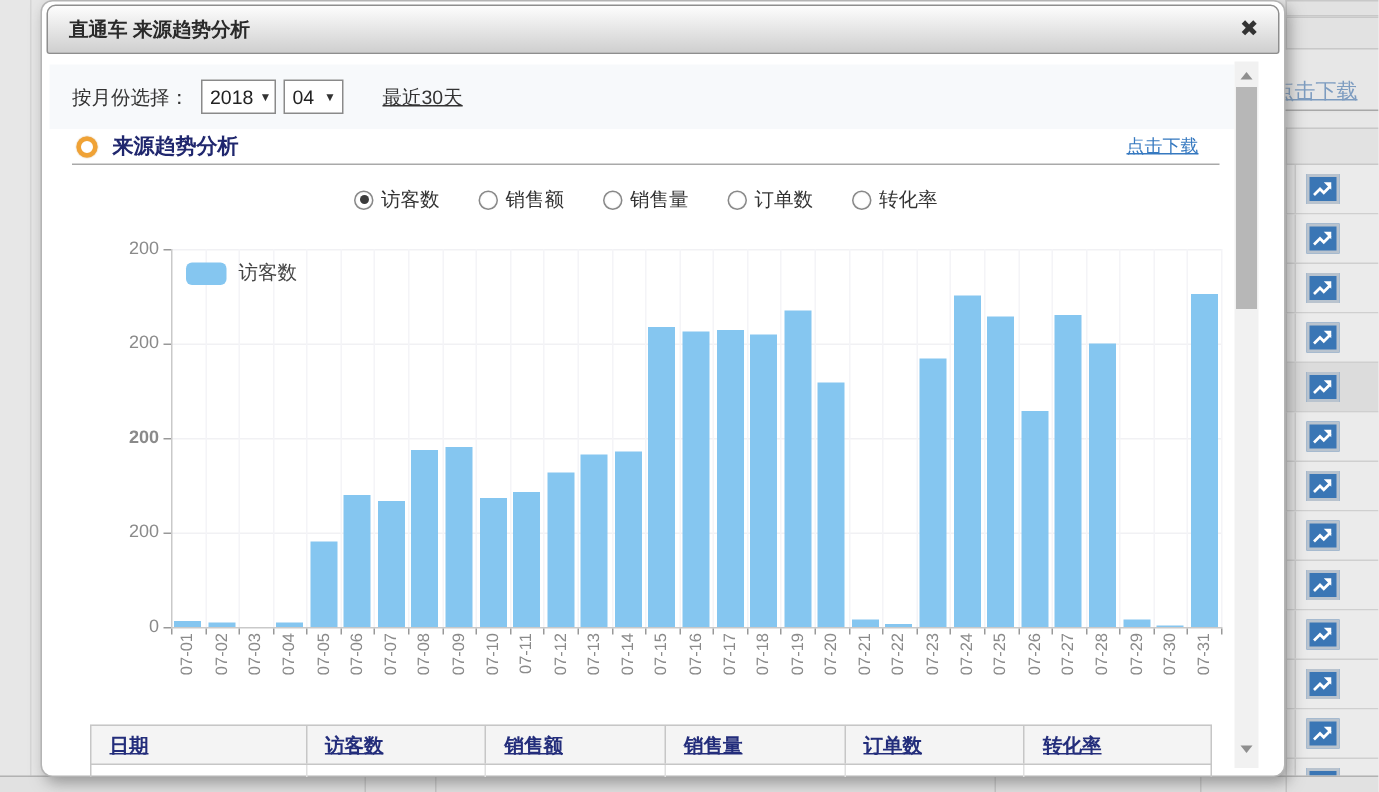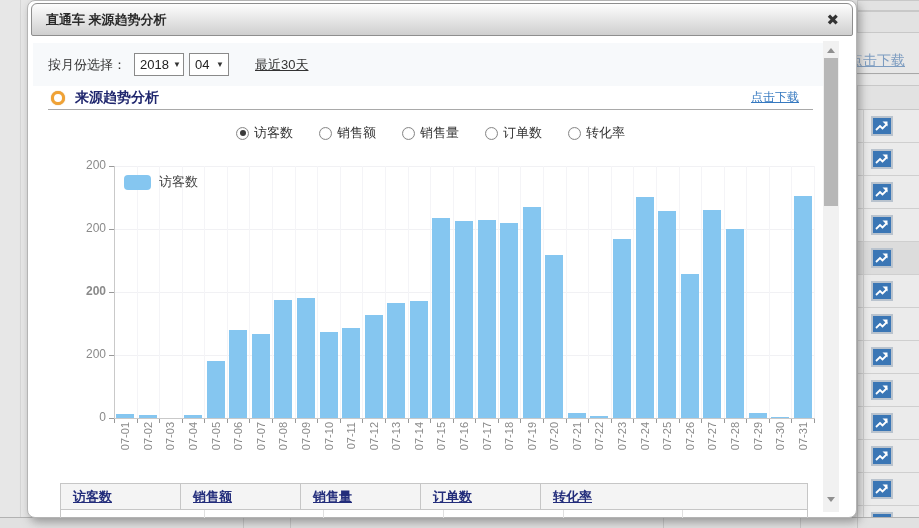--- a/index.html
+++ b/index.html
@@ -414,20 +414,23 @@
       <div class="xlab" style="left: 732.129px; top: 285px;">07-30</div>
       <div class="xlab" style="left: 754.71px; top: 285px;">07-31</div>
       <div id="legend" style="left: 96px; top: 22px;">
         <div class="sw" style="background: rgb(133, 198, 240);"></div>
         <span class="lt">访客数</span>
       </div>
     </div>
 
   <div id="table">
     <div id="thead">
+        <div class="th" style="width: 144px;">
+          <span class="thl">日期</span>
+        </div>
         <div class="th" style="width: 120px;">
           <span class="thl">访客数</span>
         </div>
         <div class="th" style="width: 120px;">
           <span class="thl">销售额</span>
         </div>
         <div class="th" style="width: 120px;">
           <span class="thl">销售量</span>
         </div>
         <div class="th" style="width: 120px;">

